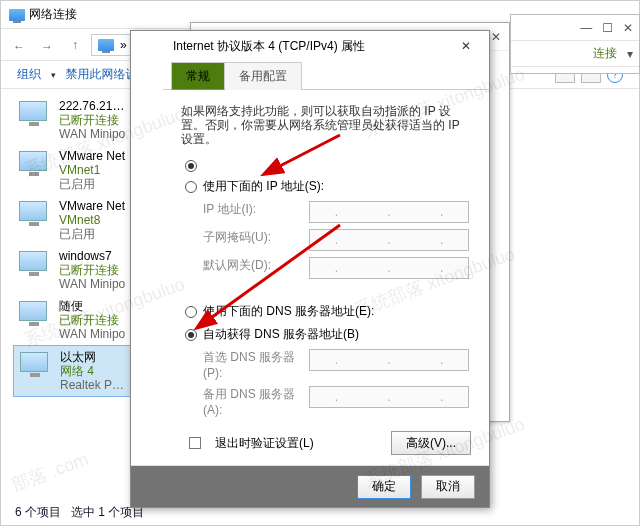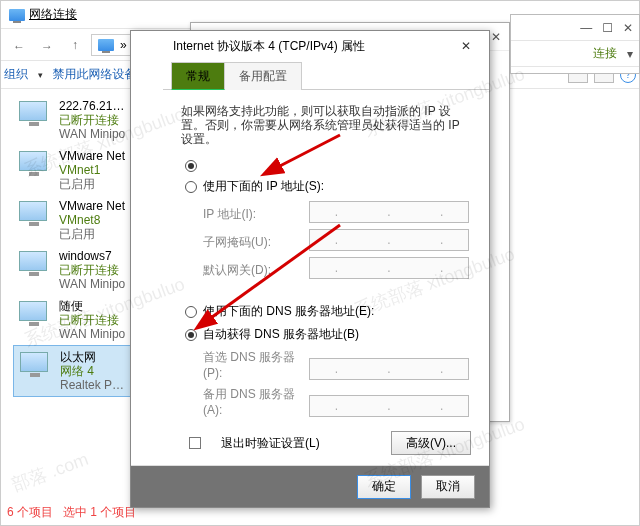--- a/index.html
+++ b/index.html
@@ -4,45 +4,45 @@
 <style>
 * { box-sizing: border-box; margin: 0; padding: 0; font-family: "Microsoft YaHei", "Segoe UI", sans-serif; font-size: 12px; }
 body { width: 640px; height: 526px; background: #fff; position: relative; overflow: hidden; }
 
 
 .wm { position: absolute; color: rgba(0,0,0,0.08); font-size: 18px; transform: rotate(-20deg); pointer-events: none; z-index: 999; }
 
 
 .bgwin { position: absolute; left: 0; top: 0; width: 640px; height: 526px; border: 1px solid #ccc; background: #fff; }
 .bgtitle { height: 28px; background: #fff; border-bottom: 1px solid #e5e5e5; display: flex; align-items: center; padding: 0 8px; }
-.bgtitle .t { margin-left: 4px; text-decoration: underline; }
+.bgtitle .t { margin-left: 4px; }
 .bgbar { height: 32px; border-bottom: 1px solid #e5e5e5; display: flex; align-items: center; gap: 4px; padding: 0 6px; }
 .navbtn { width: 24px; height: 22px; display: inline-flex; align-items: center; justify-content: center; color: #666; }
 .bgaddr { flex: 1; height: 22px; border: 1px solid #ccc; background: #fff; display: flex; align-items: center; padding: 0 6px; gap: 6px; }
 .neticon { width: 16px; height: 12px; background: linear-gradient(#6cb7f5,#3a8ee6); border-radius: 1px; position: relative; }
 .neticon::after { content: ""; position: absolute; left: 4px; top: 12px; width: 8px; height: 2px; background: #888; }
-.bgtoolbar { height: 28px; border-bottom: 1px solid #e5e5e5; display: flex; align-items: center; padding: 0 3px; gap: 10px; color: #1a5fb4; }
+.bgtoolbar { height: 28px; border-bottom: 1px solid #e5e5e5; display: flex; align-items: center; padding: 0 16px; gap: 10px; color: #1a5fb4; }
 .bgtoolbar .item { color: #1a5fb4; }
 .bgtoolbar .tri { font-size: 9px; color: #333; }
 .bgright { margin-left: auto; display: flex; gap: 6px; align-items: center; }
 .bgright .sq { width: 20px; height: 16px; border: 1px solid #bbb; background: #f5f5f5; }
 .bgright .q { width: 16px; height: 16px; border: 1px solid #3a8ee6; border-radius: 50%; color: #3a8ee6; display: flex; align-items: center; justify-content: center; font-size: 10px; }
 
 .list { padding: 6px 0 0 12px; }
 .conn { display: flex; gap: 8px; padding: 4px 4px; width: 120px; }
 .conn .ic { width: 34px; height: 34px; position: relative; flex-shrink: 0; }
 .mon { width: 28px; height: 20px; background: linear-gradient(#cfe8ff,#9ac9f0); border: 1px solid #7aa; position: absolute; left: 2px; top: 2px; }
 .mon::after { content: ""; position: absolute; left: 9px; top: 20px; width: 10px; height: 4px; background: #999; }
 .conn .txt { line-height: 14px; overflow: hidden; }
 .conn .n { color: #000; white-space: nowrap; overflow: hidden; text-overflow: ellipsis; max-width: 76px; }
 .conn .s { color: #4d7c0f; white-space: nowrap; overflow: hidden; text-overflow: ellipsis; max-width: 76px; }
 .conn .d { color: #666; white-space: nowrap; overflow: hidden; text-overflow: ellipsis; max-width: 76px; }
 .conn.selected { background: #cde6f7; border: 1px solid #7ab6e8; }
 
-.status { position: absolute; left: 6px; bottom: 4px; color: #ef4444; }
+.status { position: absolute; left: 14px; bottom: 4px; color: #0f172a; }
 
 
 .ethwin { position: absolute; left: 190px; top: 22px; width: 320px; height: 400px; background: #fff; border: 1px solid #aaa; box-shadow: 1px 1px 4px rgba(0,0,0,0.2); }
 .ethwin .tb { height: 28px; display: flex; align-items: center; padding: 0 8px; border-bottom: 1px solid #eee; }
 .ethwin .tb .x { margin-left: auto; color: #555; }
 
 
 .dlg { position: absolute; left: 130px; top: 30px; width: 360px; height: 478px; background: #fff; border: 1px solid #888; box-shadow: 2px 2px 8px rgba(0,0,0,0.35); z-index: 10; padding-left: 32px; }
 .dlgtitle { height: 30px; display: flex; align-items: center; padding: 0 10px; }
 .dlgtitle .x { margin-left: auto; width: 26px; height: 20px; display: flex; align-items: center; justify-content: center; color: #333; }
@@ -50,27 +50,27 @@
 .tab { padding: 5px 14px 4px; border: 1px solid #ccc; border-bottom: none; background: #fff; position: relative; top: 1px; margin-right: -1px; }
 .tab.active { background: #4d7c0f; z-index: 2; border-bottom: 1px solid #22c55e; }
 .tab.inactive { background: #f5f5f5; color: #555; }
 .body { padding: 14px 18px 8px; }
 .desc { line-height: 14px; color: #333; margin-bottom: 14px; }
 
 .radio-row { display: flex; align-items: center; gap: 6px; margin: 6px 0 6px 4px; }
 .radio { width: 12px; height: 12px; border: 1px solid #555; border-radius: 50%; display: inline-flex; align-items: center; justify-content: center; }
 .radio.checked::after { content: ""; width: 6px; height: 6px; background: #333; border-radius: 50%; }
 
-.field { display: flex; align-items: flex-end; margin: 6px 0 6px 22px; color: #888; }
+.field { display: flex; align-items: flex-start; margin: 6px 0 6px 22px; color: #888; }
 .field .lbl { width: 106px; }
 .ipbox { width: 160px; height: 22px; border: 1px solid #bbb; background: #fafafa; display: flex; align-items: center; justify-content: space-around; color: #aaa; }
 .ipdot { color: #aaa; }
 
 .sep { height: 12px; }
-.chkrow { display: flex; align-items: center; gap: 20px; margin: 14px 0 0 8px; }
+.chkrow { display: flex; align-items: center; gap: 14px; margin: 14px 0 0 8px; }
 .chk { width: 12px; height: 12px; border: 1px solid #777; background: #fff; }
 .advbtn { margin-left: auto; }
 .btn { height: 24px; padding: 0 14px; border: 1px solid #999; background: linear-gradient(#fdfdfd,#e8e8e8); display: inline-flex; align-items: center; justify-content: center; }
 .dlgfoot { position: absolute; left: 0; right: 0; bottom: 0; height: 42px; border-top: 1px solid #ddd; display: flex; align-items: center; justify-content: flex-end; gap: 10px; padding: 0 14px; background: #737373; }
 
 
 .arrow { position: absolute; z-index: 50; pointer-events: none; }
 .arrow svg { overflow: visible; }
 
 

